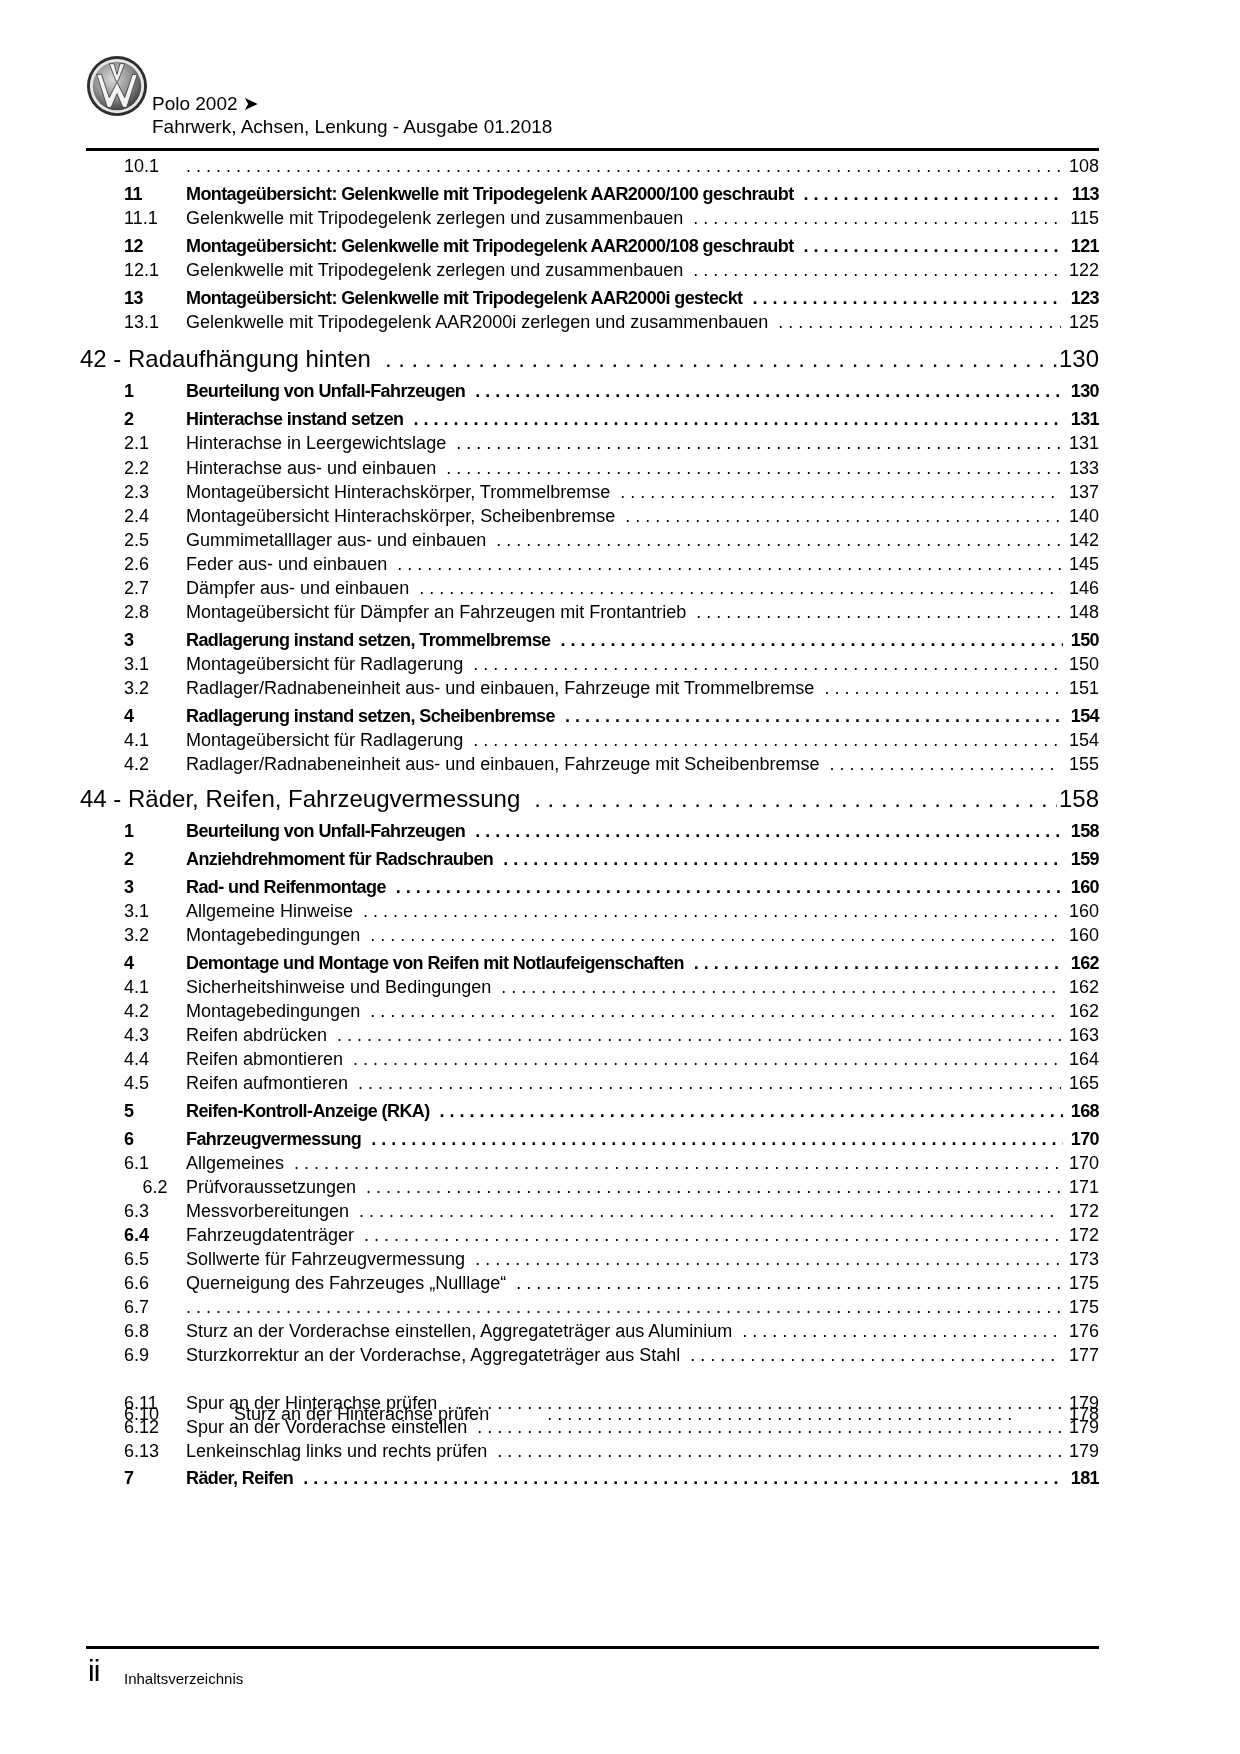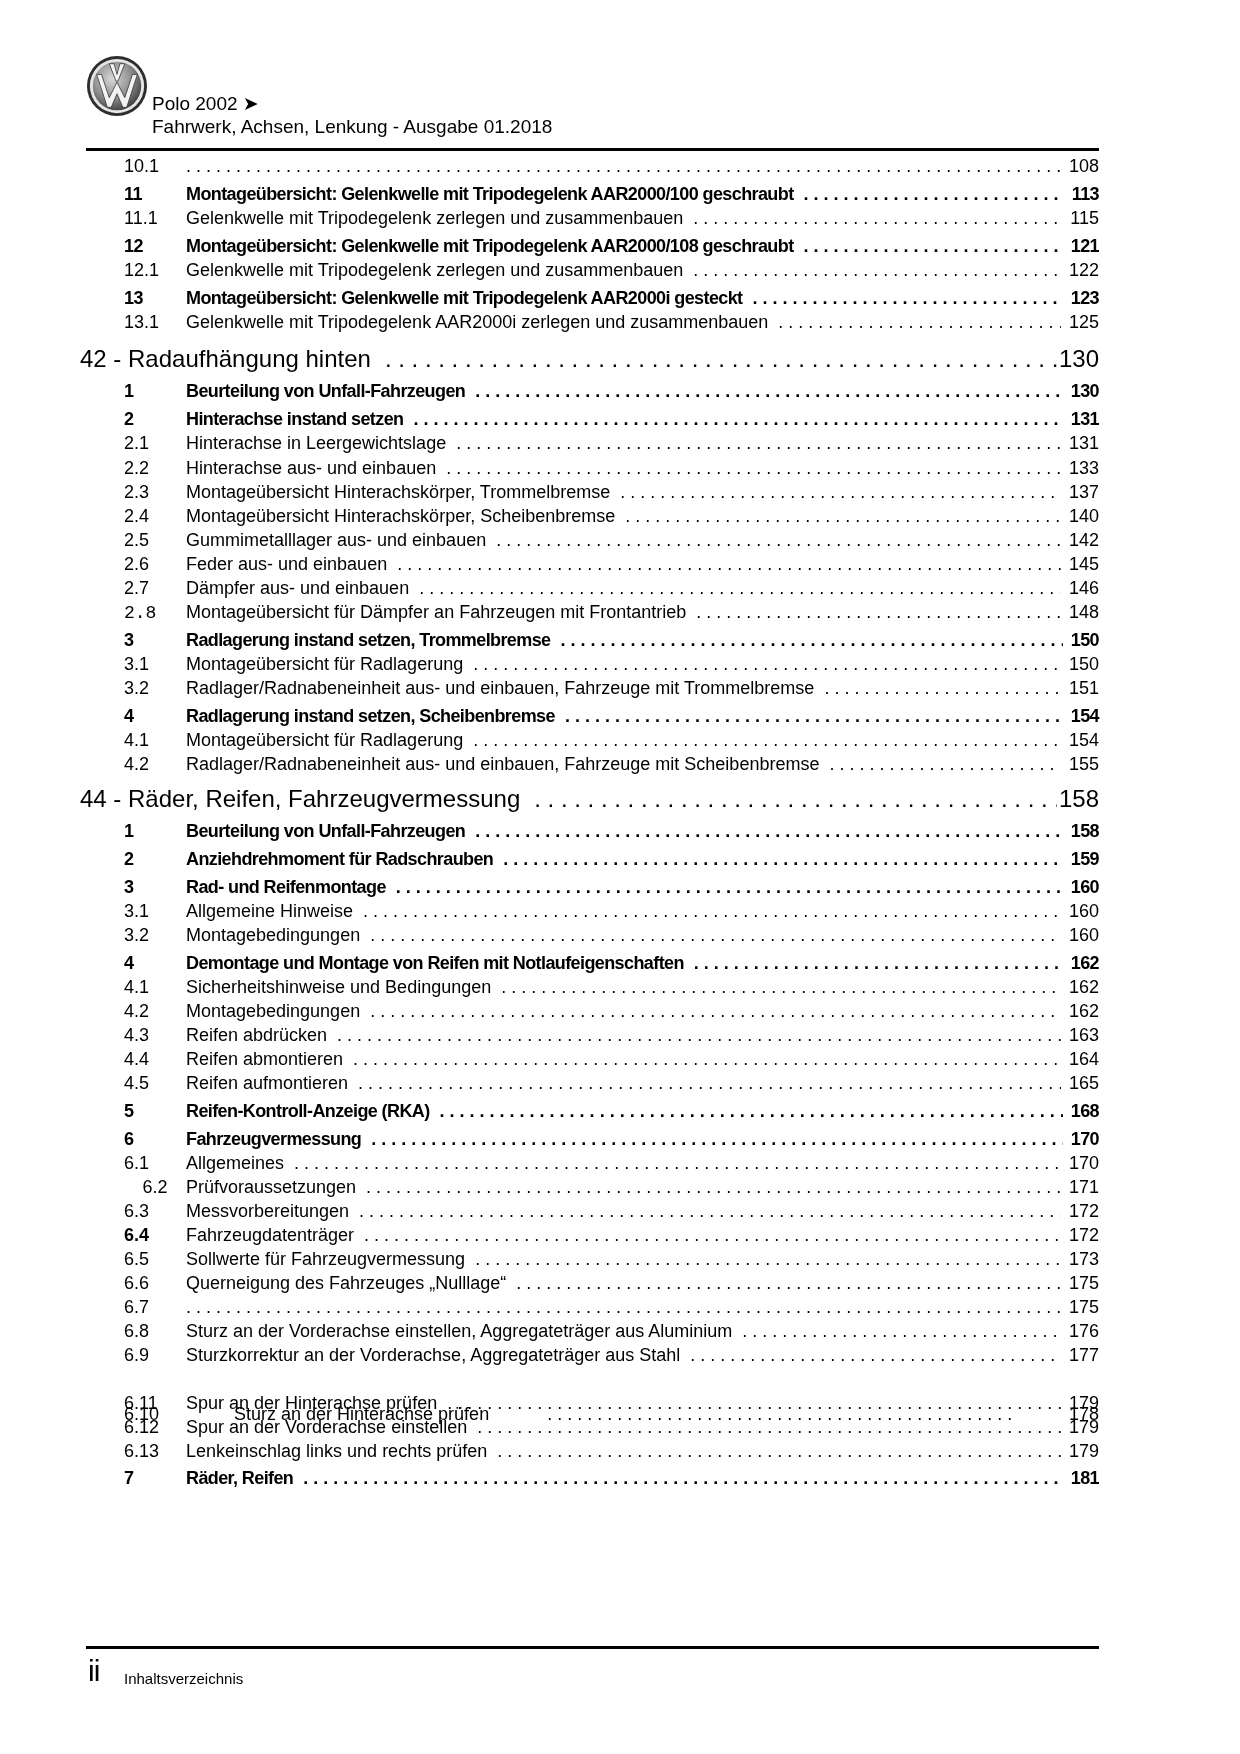--- a/index.html
+++ b/index.html
@@ -150,21 +150,21 @@
       <span class="dots"></span>
       <span class="page">145</span>
     </div>
     <div class="row sub" style="top: 578px;">
       <span class="num" style="padding-left: 38px; width: 62px;">2.7</span>
       <span class="title">Dämpfer aus- und einbauen</span>
       <span class="dots"></span>
       <span class="page">146</span>
     </div>
     <div class="row sub" style="top: 602px;">
-      <span class="num" style="padding-left: 38px; width: 62px; font-family: Liberation Mono, monospace;">2.8</span>
+      <span class="num" style="padding-left: 38px; width: 62px;">2.8</span>
       <span class="title">Montageübersicht für Dämpfer an Fahrzeugen mit Frontantrieb</span>
       <span class="dots"></span>
       <span class="page">148</span>
     </div>
     <div class="row main" style="top: 630px;">
       <span class="num" style="padding-left: 38px; width: 62px;">3</span>
       <span class="title">Radlagerung instand setzen, Trommelbremse</span>
       <span class="dots"></span>
       <span class="page">150</span>
     </div>

